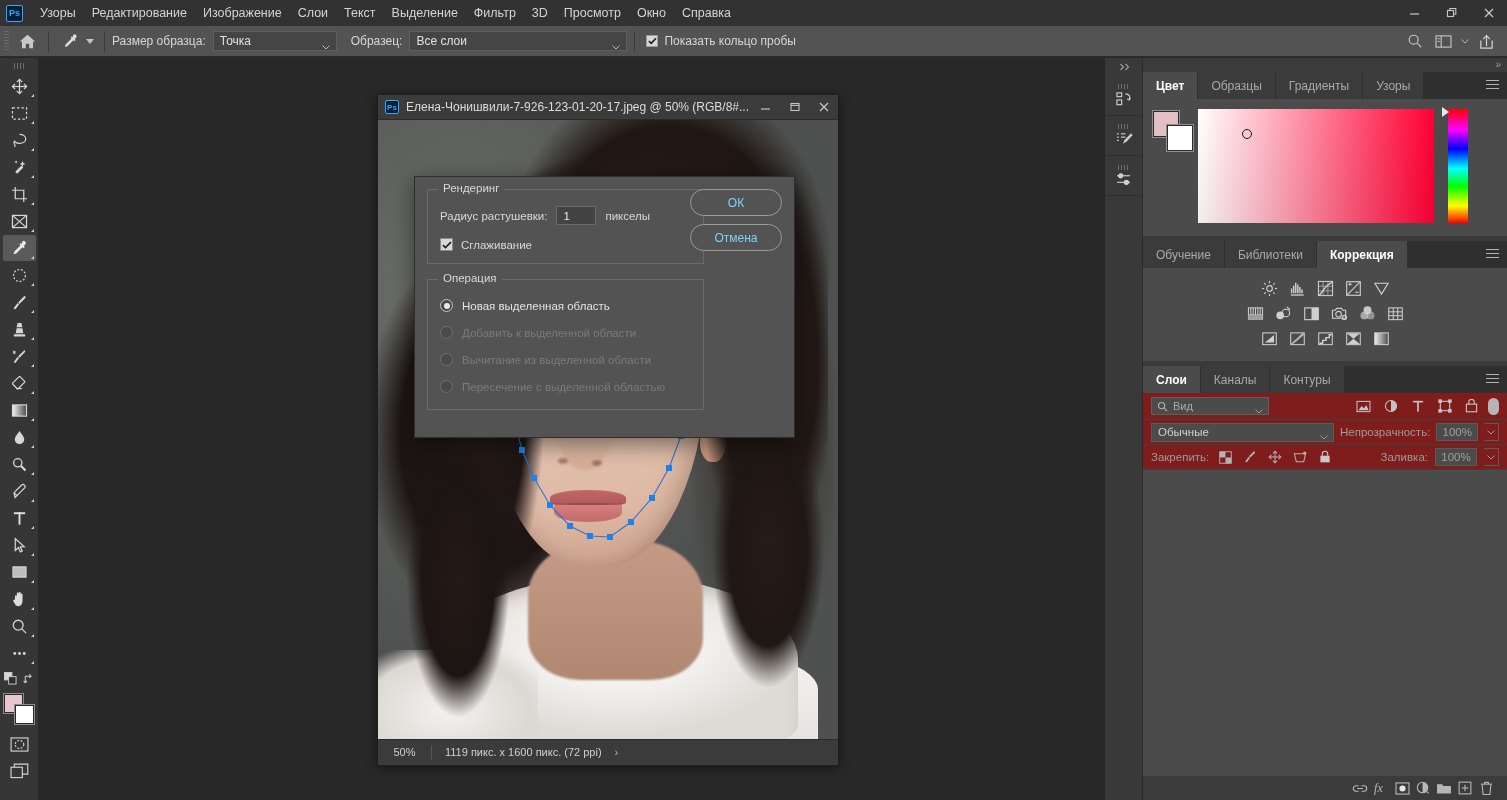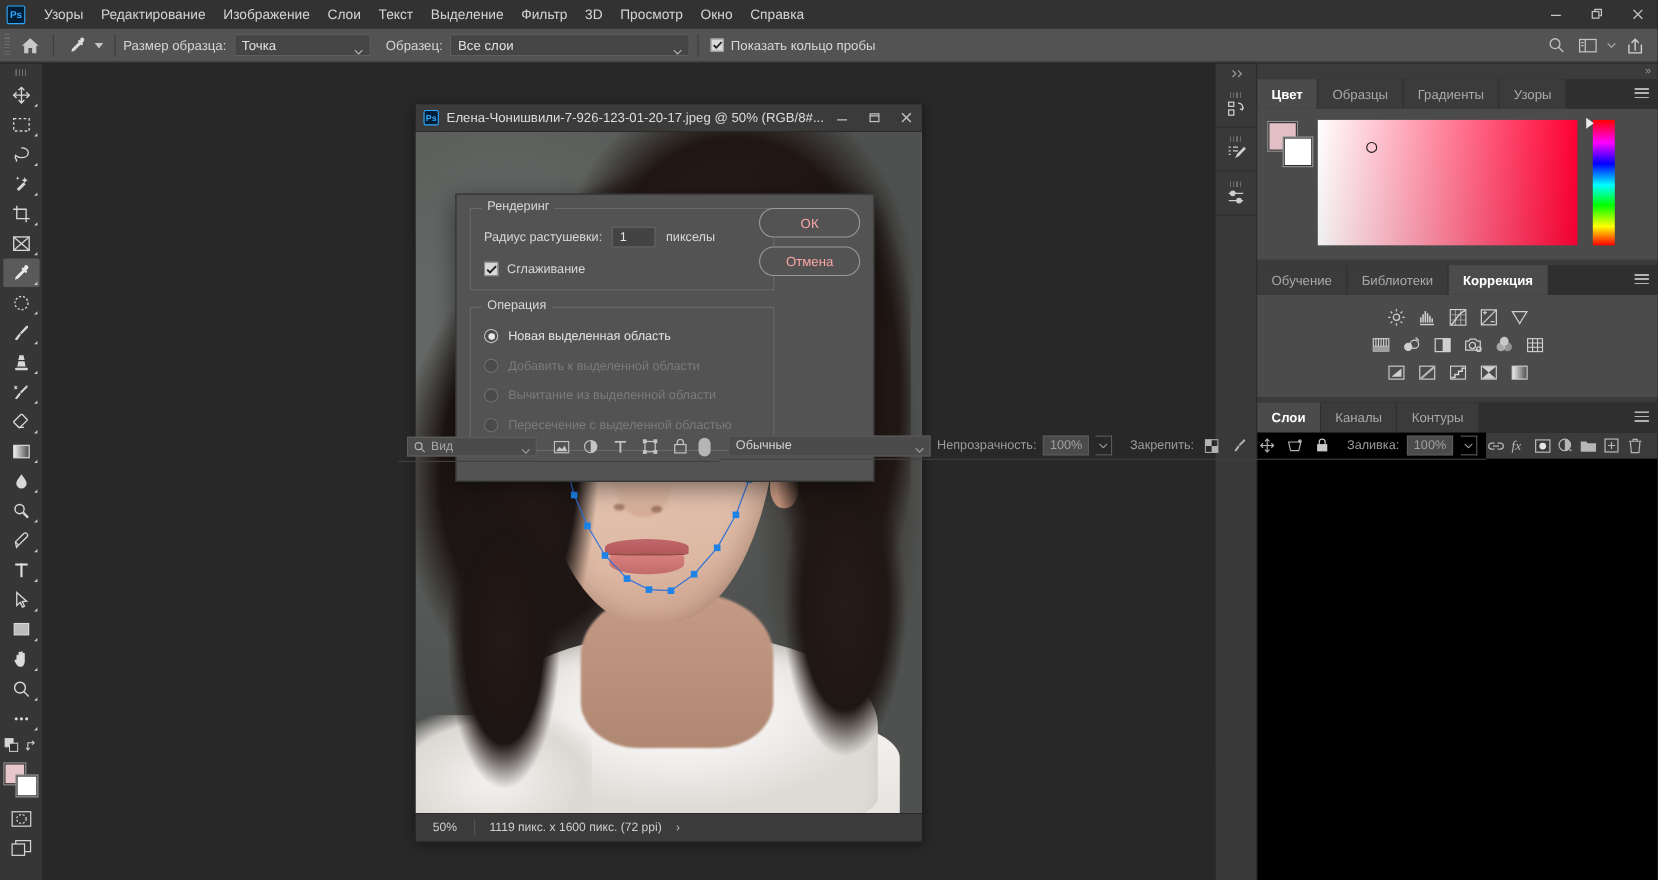--- a/index.html
+++ b/index.html
@@ -326,21 +326,21 @@
 
   
   .adj-body { background: #4b4b4b; padding: 8px 0 10px 0; }
   .adj-title { color: #c6c6c6; font-size: 11.5px; padding: 0 10px 4px 10px; }
   .adj-row { display: flex; justify-content: center; gap: 9px; padding: 3px 0; }
   .adj-ico {
     width: 19px; height: 19px; display: flex; align-items: center; justify-content: center;
   }
 
   
-  .layers-body { background: #000000; flex: 1; display: flex; flex-direction: row; justify-content: flex-end; }
+  .layers-body { background: #7f1d1d; flex: 1; display: flex; flex-direction: column; }
   .lay-filter {
     height: 27px; display: flex; align-items: center; padding: 0 8px; gap: 6px;
     border-bottom: 1px solid #404040;
   }
   .lay-search {
     width: 118px; height: 18px; background: #4b4b4b; border: 1px solid #5f5f5f;
     display: flex; align-items: center; padding: 0 5px; position: relative;
     color: #a8a8a8; font-size: 11px; gap: 5px;
   }
   .lay-search .caret { position: absolute; right: 5px; top: 6px; }
@@ -430,21 +430,21 @@
     margin-right: 9px; display: flex; align-items: center; justify-content: center;
     background: #4a4a4a;
   }
   .radio.on::after { content: ""; width: 6px; height: 6px; border-radius: 50%; background: #e8e8e8; }
   .radio.dis { border-color: #6e6e6e; }
   .radio-lbl { color: #e2e2e2; font-size: 11.5px; }
   .radio-lbl.dis { color: #7b7b7b; }
   .dlg-buttons { position: absolute; right: 12px; top: 12px; width: 92px; }
   .dlg-btn {
     width: 92px; height: 27px; border-radius: 14px; border: 1px solid #9a9a9a;
-    background: #535353; color: #fca5a5; font-size: 12px;
+    background: #535353; color: #7dd3fc; font-size: 12px;
     display: flex; align-items: center; justify-content: center; margin-bottom: 8px;
   }
   .fs-gap { height: 15px; }
 </style>
 </head>
 <body>
 
 <div class="app">
 
   <div class="titlebar">

